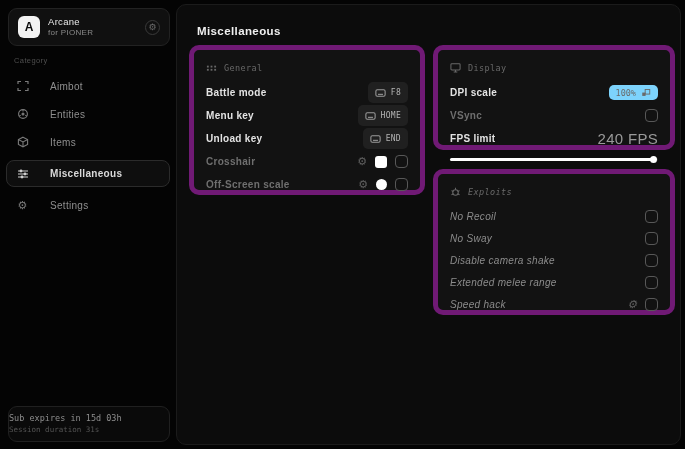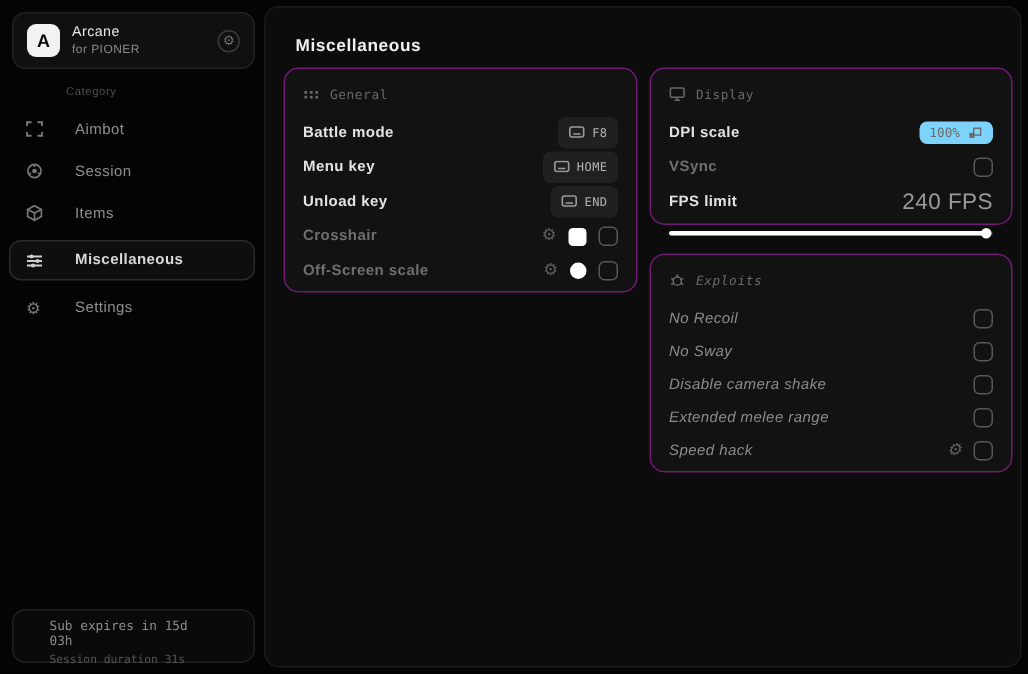--- a/index.html
+++ b/index.html
@@ -15,62 +15,62 @@
   .logo { width:22px; height:22px; background:#f2f2f2; border-radius:6px;
     display:flex; align-items:center; justify-content:center;
     color:#0a0a0a; font-weight:bold; font-size:12px; }
   .app-names { flex:1; line-height:1.25; }
   .app-name { color:#e8e8e8; font-size:9.5px; font-weight:normal; letter-spacing:.3px; }
   .app-sub  { color:#8a8a8a; font-size:8px; letter-spacing:.3px; }
   .hdr-gear { width:15px; height:15px; border:1px solid #3a3a3a; border-radius:50%;
     color:#6b6b6b; font-size:9px; display:flex; align-items:center; justify-content:center; }
 
   .category { position:absolute; left:14px; top:56px; color:#4f4f4f; font-size:7.5px;
-    letter-spacing:.4px;margin-left:30px; }
+    letter-spacing:.4px; }
 
   .nav { position:absolute; left:6px; top:72px; width:164px; }
   .nav-item { display:flex; align-items:center; gap:21px; height:28px;
     padding:0 9px; color:#8f8f8f; font-size:10px; letter-spacing:.3px;
     border:1px solid transparent; border-radius:8px; margin-bottom:0; }
   .nav-item .nicon { width:13px; height:13px; color:#7a7a7a; display:flex;
     align-items:center; justify-content:center; font-size:11px; }
   .nav-item.active { border-color:#2b2b2b; background:#0e0e0e; color:#d9d9d9;
     font-weight:bold; height:27px; margin:4px 0; }
   .nav-item.active .nicon { color:#cfcfcf; }
 
   .side-footer { position:absolute; left:8px; top:406px; width:162px; height:36px;
     border:1px solid #202020; border-radius:9px; background:#0a0a0a;
-    padding:6px 24px 0; }
+    padding:6px 0 0; }
   .foot1 { font-family:"DejaVu Sans Mono", monospace; color:#8d8d8d; font-size:8.5px; }
   .foot2 { font-family:"DejaVu Sans Mono", monospace; color:#555; font-size:7.5px; margin-top:2px; }
 
   
   .main { position:absolute; left:176px; top:4px; width:505px; height:441px;
     background:#0c0c0c; border:1px solid #1b1b1b; border-radius:10px; }
   .page-title { position:absolute; left:20px; top:20px; color:#f0f0f0;
     font-size:11.5px; font-weight:bold; letter-spacing:.4px; }
 
-  .card { position:absolute; background:#121212; border:1px solid #701a75;
+  .card { position:absolute; background:#121212; border:5px solid #701a75;
     border-radius:10px; padding:11px 12px; }
   .card.general  { left:12px;  top:40px;  width:236px; height:150px; }
   .card.display  { left:256px; top:40px;  width:242px; height:105px; }
   .card.exploits { left:256px; top:164px; width:242px; height:146px;font-style:italic; }
 
   .card-header { display:flex; align-items:center; gap:7px; color:#686868;
     font-family:"DejaVu Sans Mono", monospace; font-size:8.5px; letter-spacing:.4px;
     height:14px; margin-bottom:6px; }
   .card-header svg { color:#686868; }
 
   .row { display:flex; align-items:center; justify-content:space-between; height:23px;gap:36px; }
   .card.exploits .row { height:22px; }
   .lbl-bright { color:#e3e3e3; font-size:10px; font-weight:bold; letter-spacing:.3px; }
   .lbl-dim    { color:#6f6f6f; font-size:10px; font-weight:bold; letter-spacing:.3px; }
   .lbl-mid    { color:#8c8c8c; font-size:10px; letter-spacing:.3px; }
 
-  .keybadge { display:inline-flex; align-items:flex-start; gap:5px; background:#202020;
+  .keybadge { display:inline-flex; align-items:flex-end; gap:5px; background:#202020;
     border-radius:5px; padding:6px 7px; color:#b3b3b3;
     font-family:"DejaVu Sans Mono", monospace; font-size:8px; letter-spacing:.3px; }
   .keybadge svg { color:#9a9a9a; }
 
   .controls { display:flex; align-items:center; gap:8px; }
   .gear { color:#5f5f5f; font-size:11px; line-height:1; }
   .swatch-square { width:12px; height:12px; background:#fff; border-radius:3px; }
   .swatch-circle { width:11px; height:11px; background:#fff; border-radius:50%; }
   .checkbox { width:13px; height:13px; border:1.5px solid #585858; border-radius:4px;
     background:transparent; }
@@ -119,21 +119,21 @@
         <span>Aimbot</span>
       </div>
       <div class="nav-item">
         <span class="nicon">
           <svg width="12" height="12" viewBox="0 0 12 12" fill="none" stroke="currentColor" stroke-width="1.1">
             <circle cx="6" cy="6" r="4.4"></circle>
               <circle cx="6" cy="6" r="1" fill="currentColor"></circle>
             <path d="M6 1.6 V3.4 M2.2 8.2 L3.7 7.3 M9.8 8.2 L8.3 7.3"></path>
           </svg>
         </span>
-        <span>Session</span>
+        <span>Entities</span>
       </div>
       <div class="nav-item">
         <span class="nicon">
           <svg width="12" height="12" viewBox="0 0 12 12" fill="none" stroke="currentColor" stroke-width="1.1">
             <path d="M6 1.2 L10.6 3.6 V8.4 L6 10.8 L1.4 8.4 V3.6 Z"></path>
             <path d="M1.4 3.6 L6 6 L10.6 3.6 M6 6 V10.8"></path>
           </svg>
         </span>
         <span>Items</span>
       </div>

